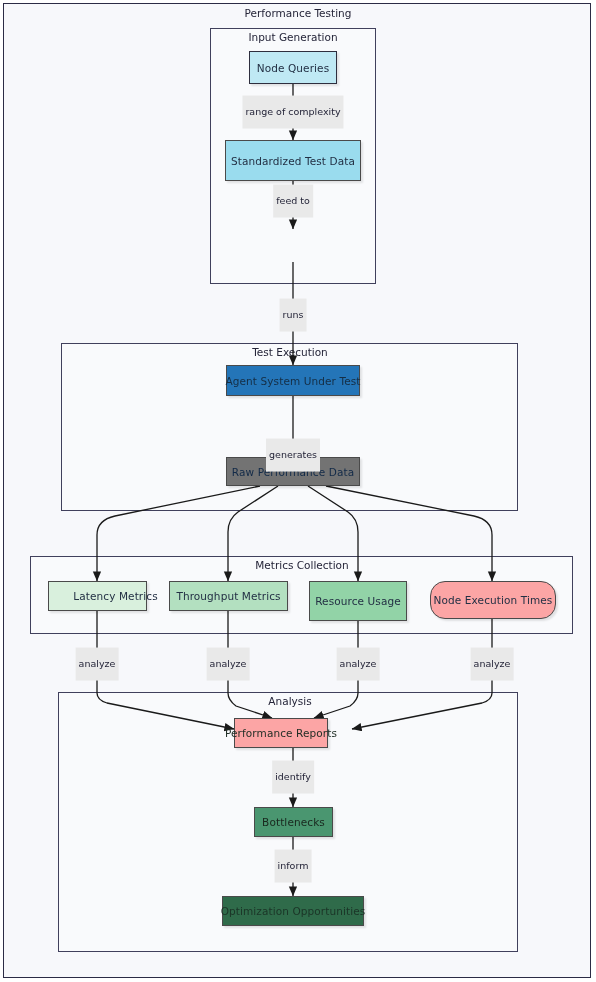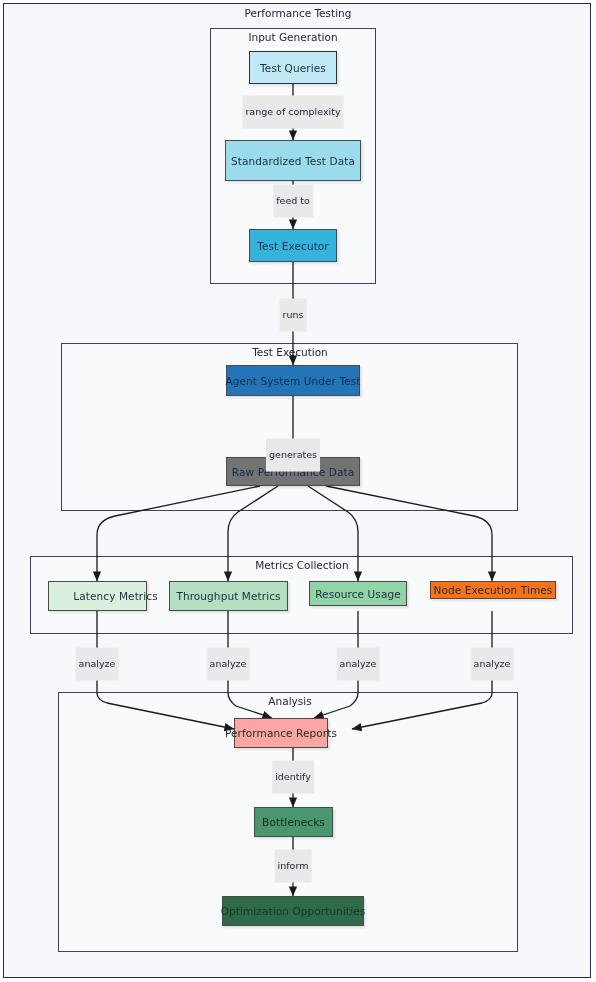--- a/index.html
+++ b/index.html
@@ -121,44 +121,41 @@
       <path d="M228,611 L228,693 Q228,700 236,706 L272,718"></path>
       <path d="M358,611 L358,693 Q358,700 350,706 L314,718"></path>
       <path d="M492,611 L492,693 Q492,700 482,703 L352,729"></path>
 
       <path d="M293,748 L293,807"></path>
       <path d="M293,837 L293,896"></path>
     </g>
   </svg>
 
   <div class="node" style="left:249px; top:51px; width:88px; height:33px; background:#bfe9f4; border-color:#2e2e3e; color:#233044;">
-    <span>Test Queries</span>
+    <span>Node Queries</span>
   </div>
   <div class="node" style="left:225px; top:140px; width:136px; height:41px; background:#9adcee; color:#233044;">
     <span>Standardized Test Data</span>
-  </div>
-  <div class="node" style="left:249px; top:229px; width:88px; height:33px; background:#35b3dd; color:#17394f;">
-    <span>Test Executor</span>
   </div>
   <div class="node" style="left:226px; top:365px; width:134px; height:31px; background:#2475b8; color:#152e45;">
     <span>Agent System Under Test</span>
   </div>
   <div class="node" style="left:226px; top:457px; width:134px; height:29px; background:#737373; color:#122a48;">
     <span>Raw Performance Data</span>
   </div>
   <div class="node" style="left:48px; top:581px; width:99px; height:30px; background:#d9f0dd; color:#233044;padding-left:36px;">
     <span>Latency Metrics</span>
   </div>
   <div class="node" style="left:169px; top:581px; width:119px; height:30px; background:#b3e0c0; color:#233044;">
     <span>Throughput Metrics</span>
   </div>
-  <div class="node" style="left:309px; top:581px; width:98px; height:25px; background:#92d3a7; color:#233044;">
+  <div class="node" style="left:309px; top:581px; width:98px; height:40px; background:#92d3a7; color:#233044;">
     <span>Resource Usage</span>
   </div>
-  <div class="node" style="left:430px; top:581px; width:126px; height:18px; background:#f97316; color:#233044;">
+  <div class="node" style="left:430px; top:581px; width:126px; height:38px; background:#fca5a5; color:#233044;border-radius:15px;">
     <span>Node Execution Times</span>
   </div>
   <div class="node" style="left:234px; top:718px; width:94px; height:30px; background:#fca5a5; color:#1d2b22;">
     <span>Performance Reports</span>
   </div>
   <div class="node" style="left:254px; top:807px; width:79px; height:30px; background:#4a9670; color:#19271e;">
     <span>Bottlenecks</span>
   </div>
   <div class="node" style="left:222px; top:896px; width:142px; height:30px; background:#2f6b4a; color:#1b3527;">
     <span>Optimization Opportunities</span>

